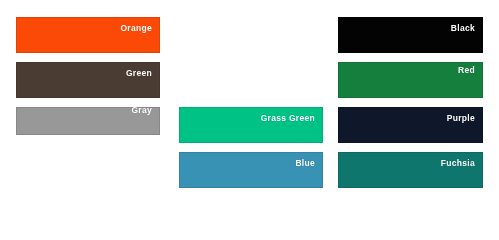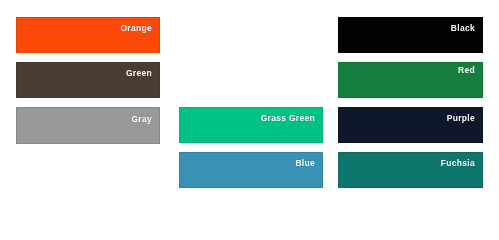--- a/index.html
+++ b/index.html
@@ -42,21 +42,21 @@
 </head>
 <body>
 
 <div id="palette" style="background: rgb(255, 255, 255);">
     <div class="swatch" style="left: 16px; top: 17px; width: 144px; height: 36px; background: rgb(251, 74, 8);">
       <span class="swatch-label" style="color: rgb(255, 255, 255);">Orange</span>
     </div>
     <div class="swatch" style="left: 16px; top: 62px; width: 144px; height: 36px; background: rgb(74, 60, 51);">
       <span class="swatch-label" style="color: rgb(255, 255, 255);">Green</span>
     </div>
-    <div class="swatch" style="left: 16px; top: 107px; width: 144px; height: 37px; background: rgb(152, 152, 152);">
+    <div class="swatch" style="left: 16px; top: 107px; width: 144px; height: 28px; background: rgb(152, 152, 152);">
       <span class="swatch-label" style="color: rgb(255, 255, 255);">Gray</span>
     </div>
     <div class="swatch" style="left: 179px; top: 107px; width: 144px; height: 36px; background: rgb(0, 194, 133);">
       <span class="swatch-label" style="color: rgb(255, 255, 255); margin-left: 32px;">Grass Green</span>
     </div>
     <div class="swatch" style="left: 179px; top: 152px; width: 144px; height: 36px; background: rgb(55, 146, 180); text-align: center;">
       <span class="swatch-label" style="color: rgb(255, 255, 255);">Blue</span>
     </div>
     <div class="swatch" style="left: 338px; top: 17px; width: 145px; height: 36px; background: rgb(3, 3, 3);">
       <span class="swatch-label" style="color: rgb(255, 255, 255);">Black</span>

